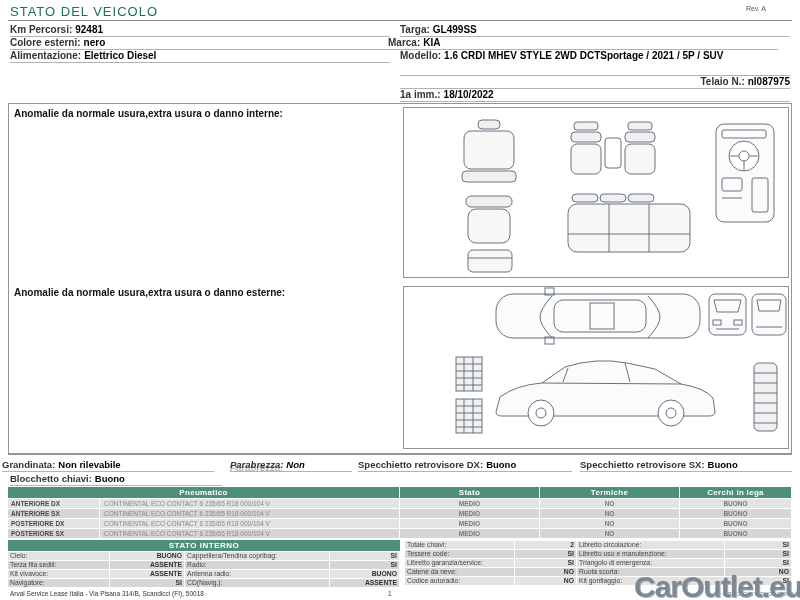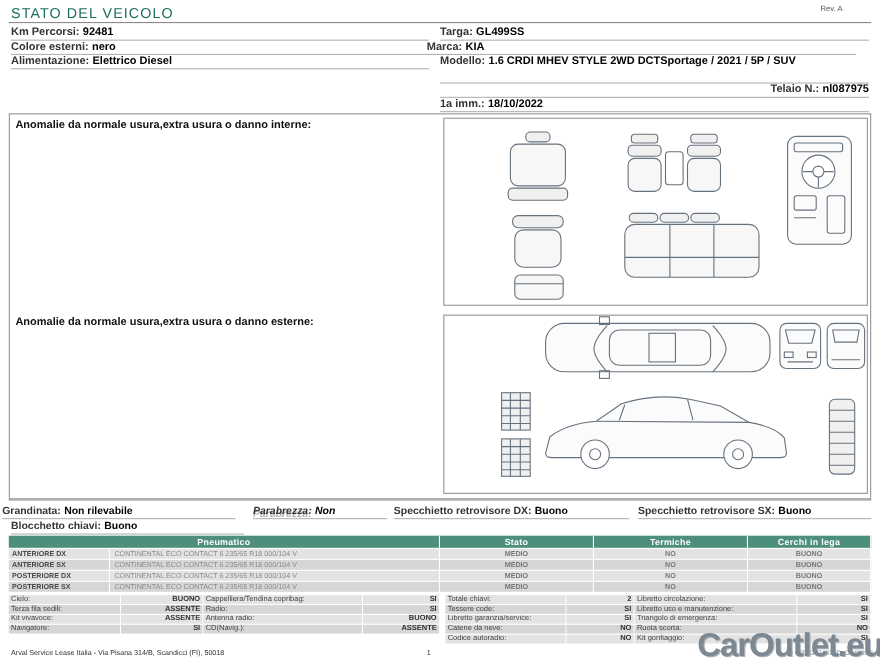--- a/index.html
+++ b/index.html
@@ -239,20 +239,21 @@
     <div class="trow alt">
       <div class="pos">POSTERIORE SX</div>
       <div class="spec">CONTINENTAL ECO CONTACT 6 235/65 R18 000/104 V</div>
       <div class="c">MEDIO</div>
       <div class="c">NO</div>
       <div class="c">BUONO</div>
     </div>
   </div>
 
   <div class="btable bl">
+    <div class="bbar">STATO INTERNO</div>
     <div class="brow">
       <div class="l">Cielo:</div>
       <div class="v">BUONO</div>
       <div class="l">Cappelliera/Tendina copribag:</div>
       <div class="v">SI</div>
     </div>
     <div class="brow alt">
       <div class="l">Terza fila sedili:</div>
       <div class="v">ASSENTE</div>
       <div class="l">Radio:</div>

